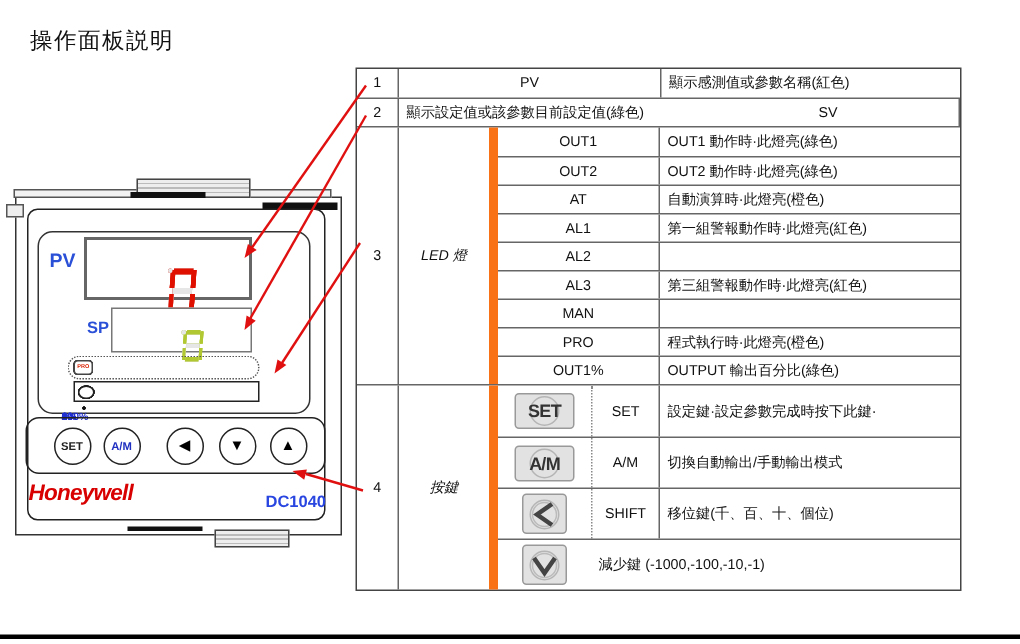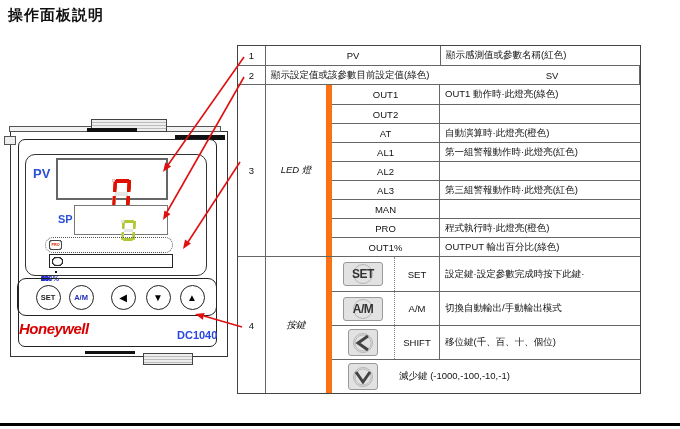--- a/index.html
+++ b/index.html
@@ -1,18 +1,18 @@
 <!DOCTYPE html>
 <html><head>
 <meta charset="utf-8">
 <style>
   html,body{margin:0;padding:0;background:#fff;}
   body{width:680px;height:429px;position:relative;overflow:hidden;
        font-family:"Liberation Sans","DejaVu Sans",sans-serif;color:#111;}
-  .title{position:absolute;left:8px;top:6px;font-size:15px;font-weight:bold;margin:0;letter-spacing:1px;}
+  .title{position:absolute;left:8px;top:6px;font-size:15px;font-weight:normal;margin:12px;letter-spacing:1px;}
 
   
   #device{position:absolute;left:10px;top:131px;width:216px;height:224px;
           border:1.5px solid #333;background:#fff;}
   #device *{position:absolute;box-sizing:border-box;}
   .top-strip{left:-2px;top:-6px;width:212px;height:6px;background:#f2f2f2;border:1px solid #555;}
   .top-tab{left:80px;top:-13px;width:76px;height:13px;background:#ddd;border:1px solid #444;
            background-image:repeating-linear-gradient(180deg,#eee 0 2px,#bbb 2px 3px);}
   .clip{left:-7px;top:4px;width:12px;height:9px;background:#eee;border:1px solid #555;}
   .bar1{left:76px;top:-4px;width:50px;height:4px;background:#111;}
@@ -280,20 +280,21 @@
     <div class="trow">
       <div class="cell c-num">3</div>
       <div class="cell g-cat">LED 燈</div>
       <div class="g-rows">
         <div class="g-row led">
           <div class="cell g-name">OUT1</div>
           <div class="cell c-desc">OUT1 動作時·此燈亮(綠色)</div>
         </div>
         <div class="g-row led">
           <div class="cell g-name">OUT2</div>
+          <div class="cell c-desc">OUT2 動作時·此燈亮(綠色)</div>
         </div>
         <div class="g-row led">
           <div class="cell g-name">AT</div>
           <div class="cell c-desc">自動演算時·此燈亮(橙色)</div>
         </div>
         <div class="g-row led">
           <div class="cell g-name">AL1</div>
           <div class="cell c-desc">第一組警報動作時·此燈亮(紅色)</div>
         </div>
         <div class="g-row led">

